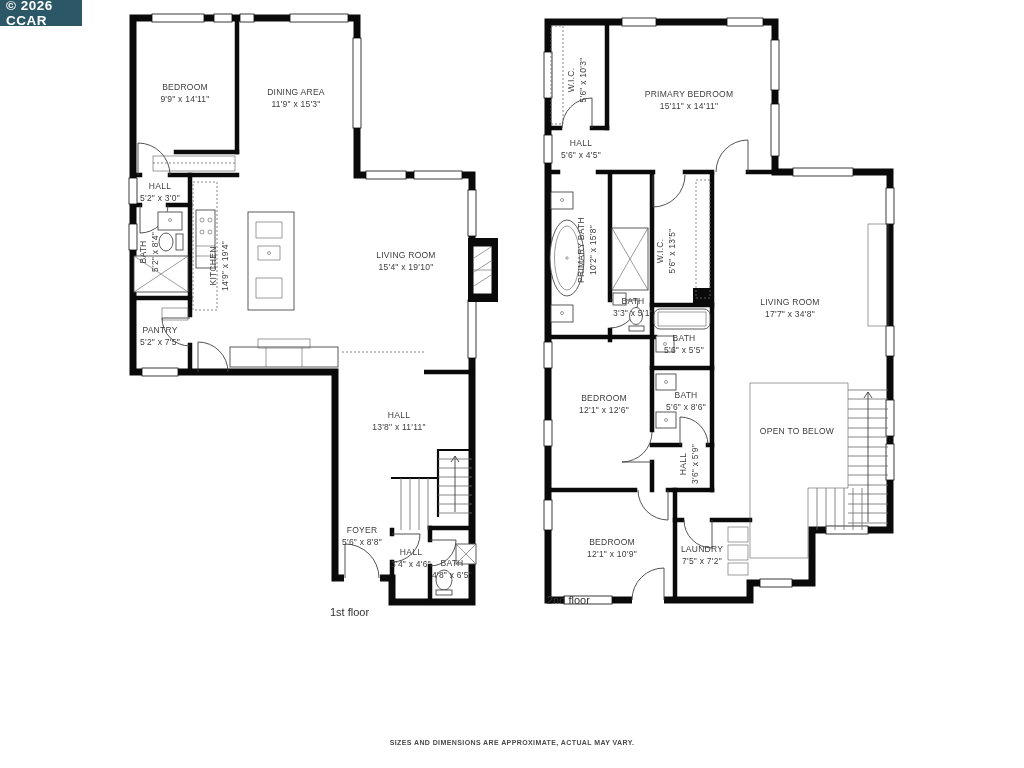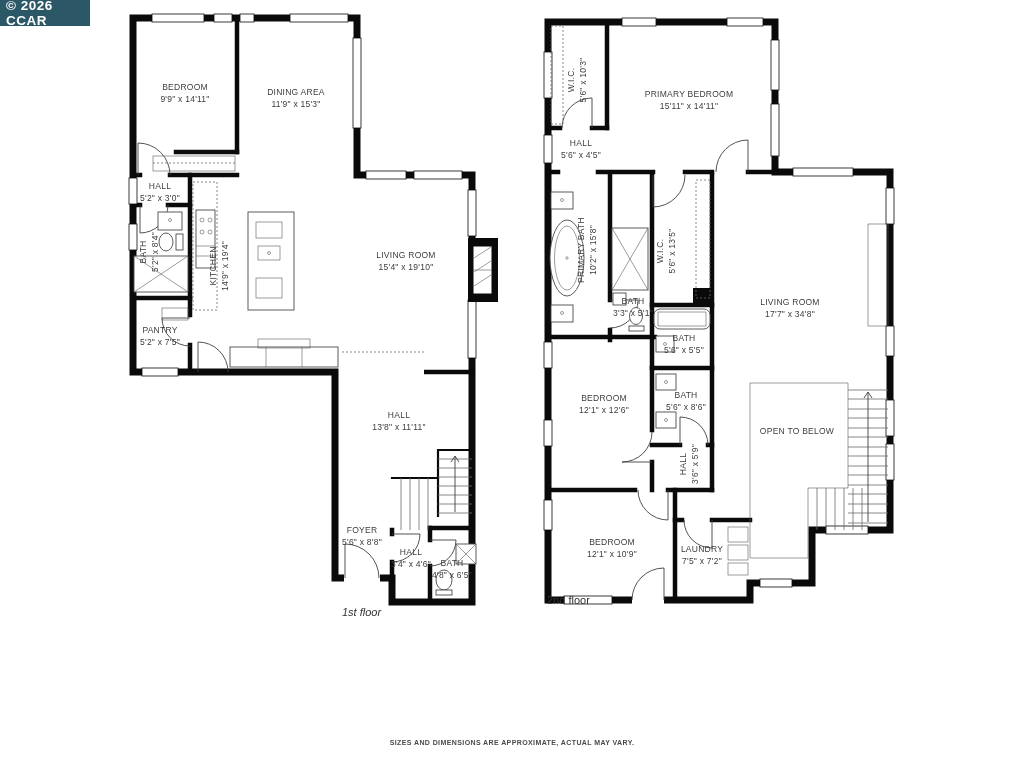--- a/index.html
+++ b/index.html
@@ -11,25 +11,25 @@
   .wall-ext{stroke-width:7;}
   .wall-int{stroke-width:4.5;}
   .wall-thin{stroke-width:2.2;}
   .win{fill:#ffffff;stroke:#0a0a0a;stroke-width:.8;}
   .gap{fill:#ffffff;stroke:none;}
   .door{stroke:#3f3f3f;stroke-width:.9;fill:none;}
   .fix{stroke:#4a4a4a;stroke-width:.9;fill:#ffffff;}
   .fix-thin{stroke:#5a5a5a;stroke-width:.6;fill:none;}
   .tread{stroke:#6b6b6b;stroke-width:.8;fill:none;}
   .dash{stroke:#6b6b6b;stroke-width:.8;fill:none;stroke-dasharray:2 2;}
-  .watermark{position:absolute;left:0;top:0;width:90px;height:26px;display:flex;align-items:center;
+  .watermark{position:absolute;left:0;top:0;width:82px;height:26px;display:flex;align-items:center;
              padding-left:6px;box-sizing:border-box;color:#fff;font-weight:bold;font-size:13.5px;
              letter-spacing:.5px;}
   .floor-caption{position:absolute;font-size:11px;color:#333;}
-  #caption-1{left:342px;top:606px;font-style:italic;}
+  #caption-1{left:330px;top:606px;}
   #caption-2{left:547px;top:594px;}
   .disclaimer{position:absolute;left:0;right:0;top:739px;text-align:center;font-size:7px;
               color:#4a4a4a;letter-spacing:.4px;font-weight:bold;}
 </style>
 </head>
 <body>
 
 <div id="stage">
 
   <svg id="plan-svg" width="1024" height="768" viewBox="0 0 1024 768">

